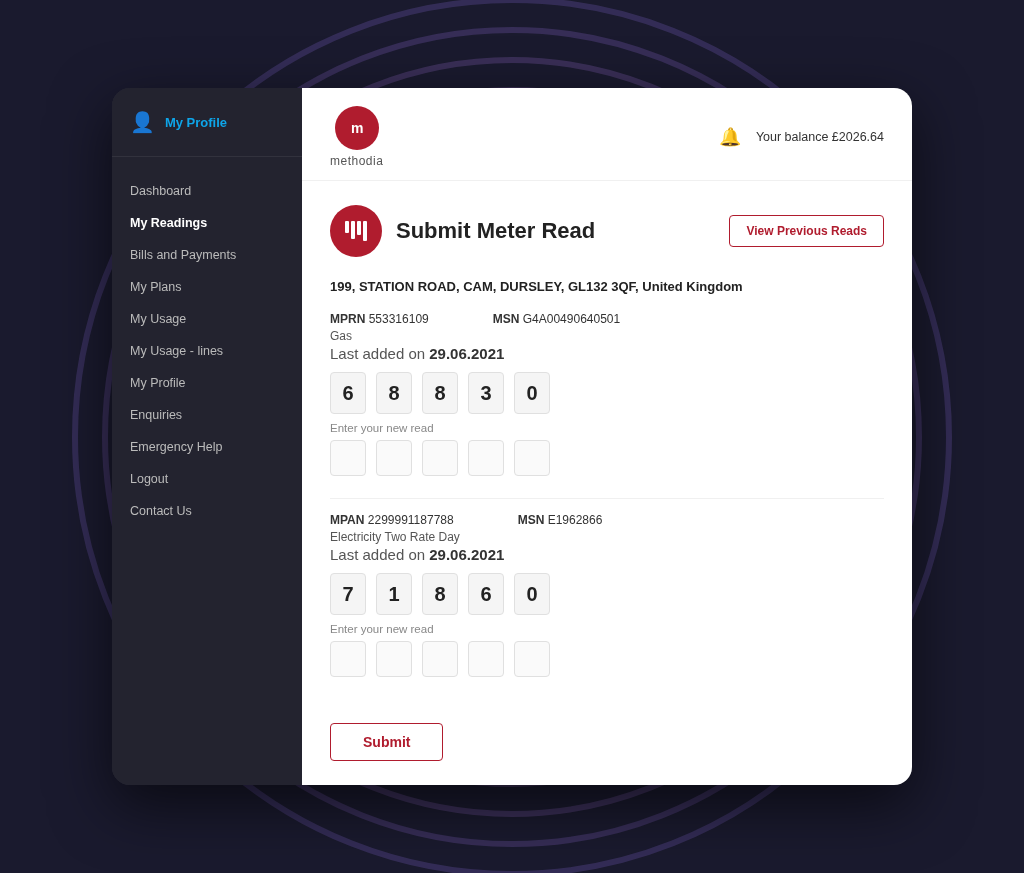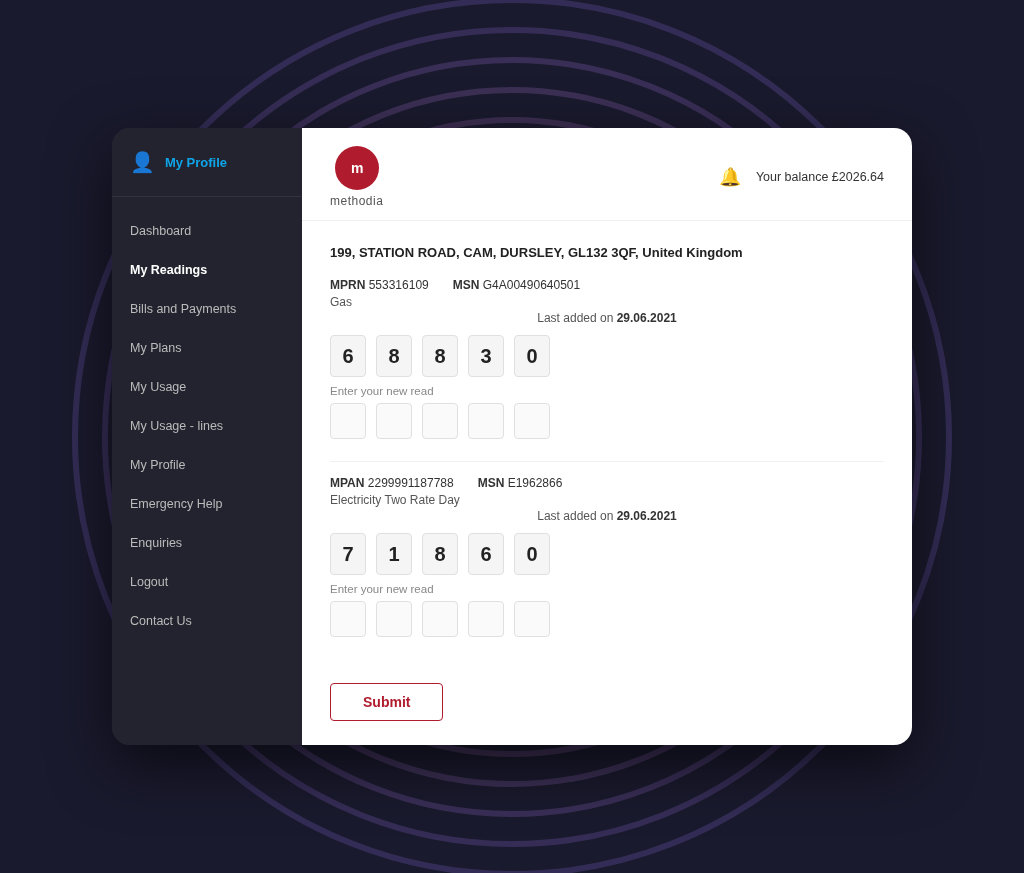--- a/index.html
+++ b/index.html
@@ -79,21 +79,21 @@
     .sidebar-profile-label {
       color: #0ea5e9;
       font-size: 13px;
       font-weight: 600;
     }
 
     .sidebar-nav {
       display: flex;
       flex-direction: column;
       padding: 18px 0 0 0;
-      gap: 7px;
+      gap: 0;
     }
 
     .sidebar-nav-item {
       padding: 9px 18px;
       color: #bbb;
       font-size: 12.5px;
       cursor: pointer;
       transition: color 0.2s;
     }
 
@@ -246,44 +246,43 @@
       margin-bottom: 14px;
     }
 
     
     .meter-block {
       margin-bottom: 22px;
     }
 
     .meter-info-row {
       display: flex;
-      gap: 24px;
+      gap: 64px;
       margin-bottom: 3px;
     }
 
     .meter-field {
       font-size: 12px;
       color: #333;
     }
 
     .meter-field strong {
       font-weight: 700;
     }
 
     .meter-type {
       font-size: 12px;
       color: #555;
       margin-bottom: 2px;
     }
 
     .meter-last-added {
-      font-size: 12px;
+      font-size: 15px;
       color: #555;
       margin-bottom: 10px;
-      text-align: center;
     }
 
     .meter-last-added strong {
       font-weight: 700;
       color: #333;
     }
 
     .reading-display {
       display: flex;
       gap: 10px;
@@ -364,22 +363,22 @@
       <span class="sidebar-profile-label">My Profile</span>
     </div>
     <nav class="sidebar-nav">
       <div class="sidebar-nav-item">Dashboard</div>
       <div class="sidebar-nav-item active">My Readings</div>
       <div class="sidebar-nav-item">Bills and Payments</div>
       <div class="sidebar-nav-item">My Plans</div>
       <div class="sidebar-nav-item">My Usage</div>
       <div class="sidebar-nav-item">My Usage - lines</div>
       <div class="sidebar-nav-item">My Profile</div>
+      <div class="sidebar-nav-item">Enquiries</div>
       <div class="sidebar-nav-item">Emergency Help</div>
-      <div class="sidebar-nav-item">Enquiries</div>
       <div class="sidebar-nav-item">Logout</div>
       <div class="sidebar-nav-item">Contact Us</div>
     </nav>
   </div>
 
   <div class="main-content">
 
     <div class="main-header">
       <div class="logo-container">
         <div class="logo-icon">
@@ -389,20 +388,34 @@
       </div>
       <div class="header-right">
         <span class="bell-icon">🔔</span>
         <span class="balance-text">Your balance £2026.64</span>
       </div>
     </div>
 
     <div class="page-body">
 
       
+      <div class="page-title-row">
+        <div class="page-title-left">
+          <div class="meter-icon">
+            <div class="meter-icon-inner">
+              <div class="meter-bar"></div>
+              <div class="meter-bar"></div>
+              <div class="meter-bar"></div>
+              <div class="meter-bar"></div>
+            </div>
+          </div>
+          <h1 class="page-title-text">Submit Meter Read</h1>
+        </div>
+        <button class="view-previous-btn">View Previous Reads</button>
+      </div>
 
       
       <div class="address-section">
         <div class="address-text">199, STATION ROAD, CAM, DURSLEY, GL132 3QF, United Kingdom</div>
       </div>
 
       
       <div class="meter-block">
         <div class="meter-info-row">
           <span class="meter-field">

